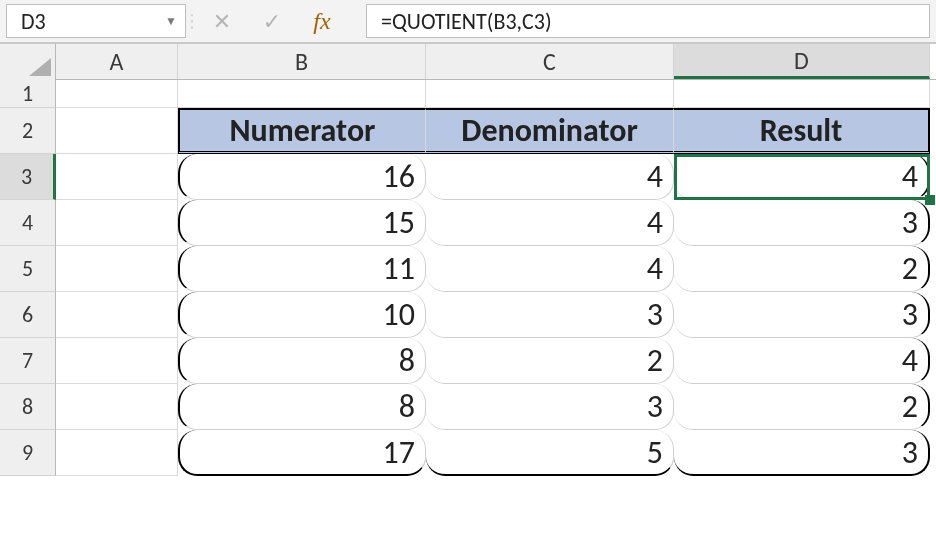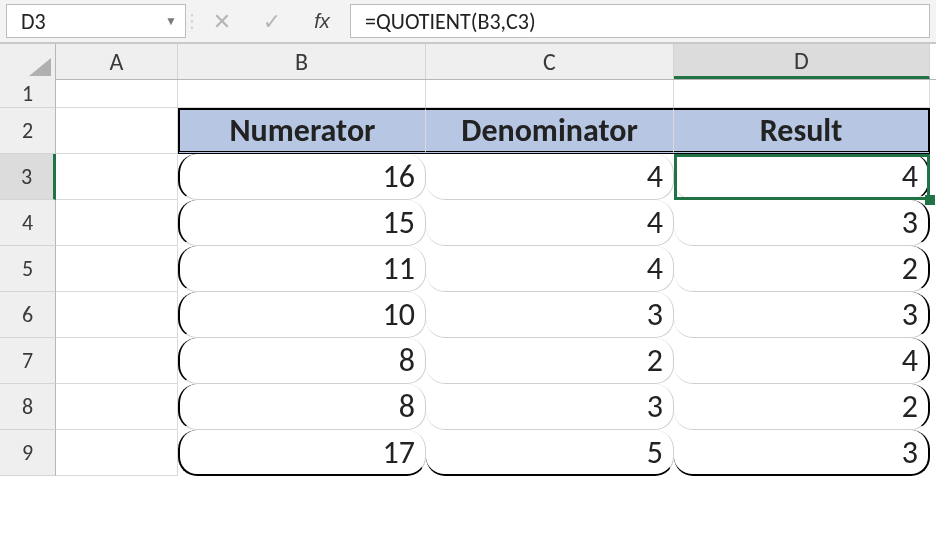--- a/index.html
+++ b/index.html
@@ -45,26 +45,26 @@
     align-items:center;
     gap: 22px;
     padding: 0 10px;
   }
   .fb-btn {
     color:#b5b5b5;
     font-size:22px;
     display:flex; align-items:center; justify-content:center;
     width:28px; height:28px;
   }
-  .fb-btn.fx { color:#404040; font-style:italic; font-family: Liberation Sans, sans-serif; font-size:20px; }
+  .fb-btn.fx { color:#a16207; font-style:italic; font-family: Liberation Serif, serif; font-size:24px; }
   .formula-input {
     flex:1;
     background:#fff;
     border:1px solid #bdbdbd;
-    margin:4px 6px 4px 4px;
+    margin:4px 6px 4px 20px;
     display:flex; align-items:center;
     padding:0 14px;
     font-family: Calibri, Arial;
   }
 
   
   .grid {
     position: relative;
   }
   

